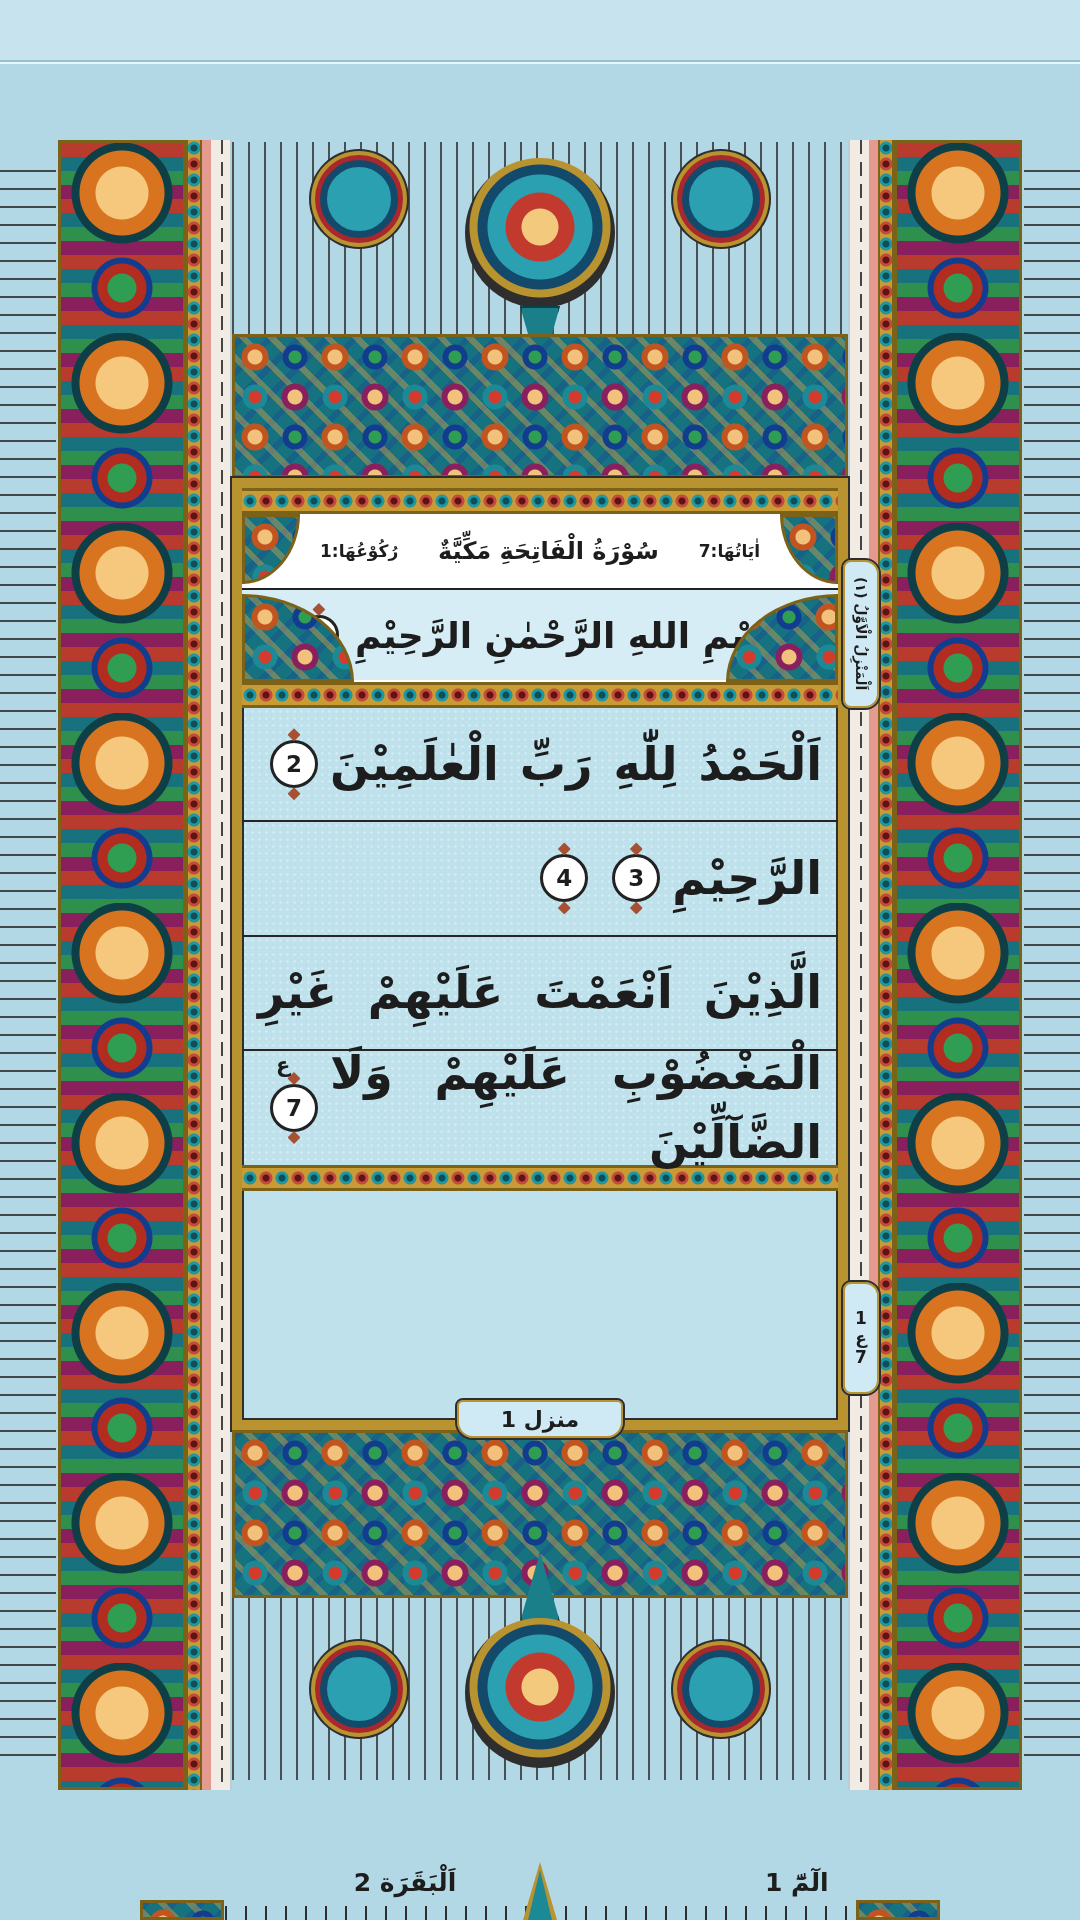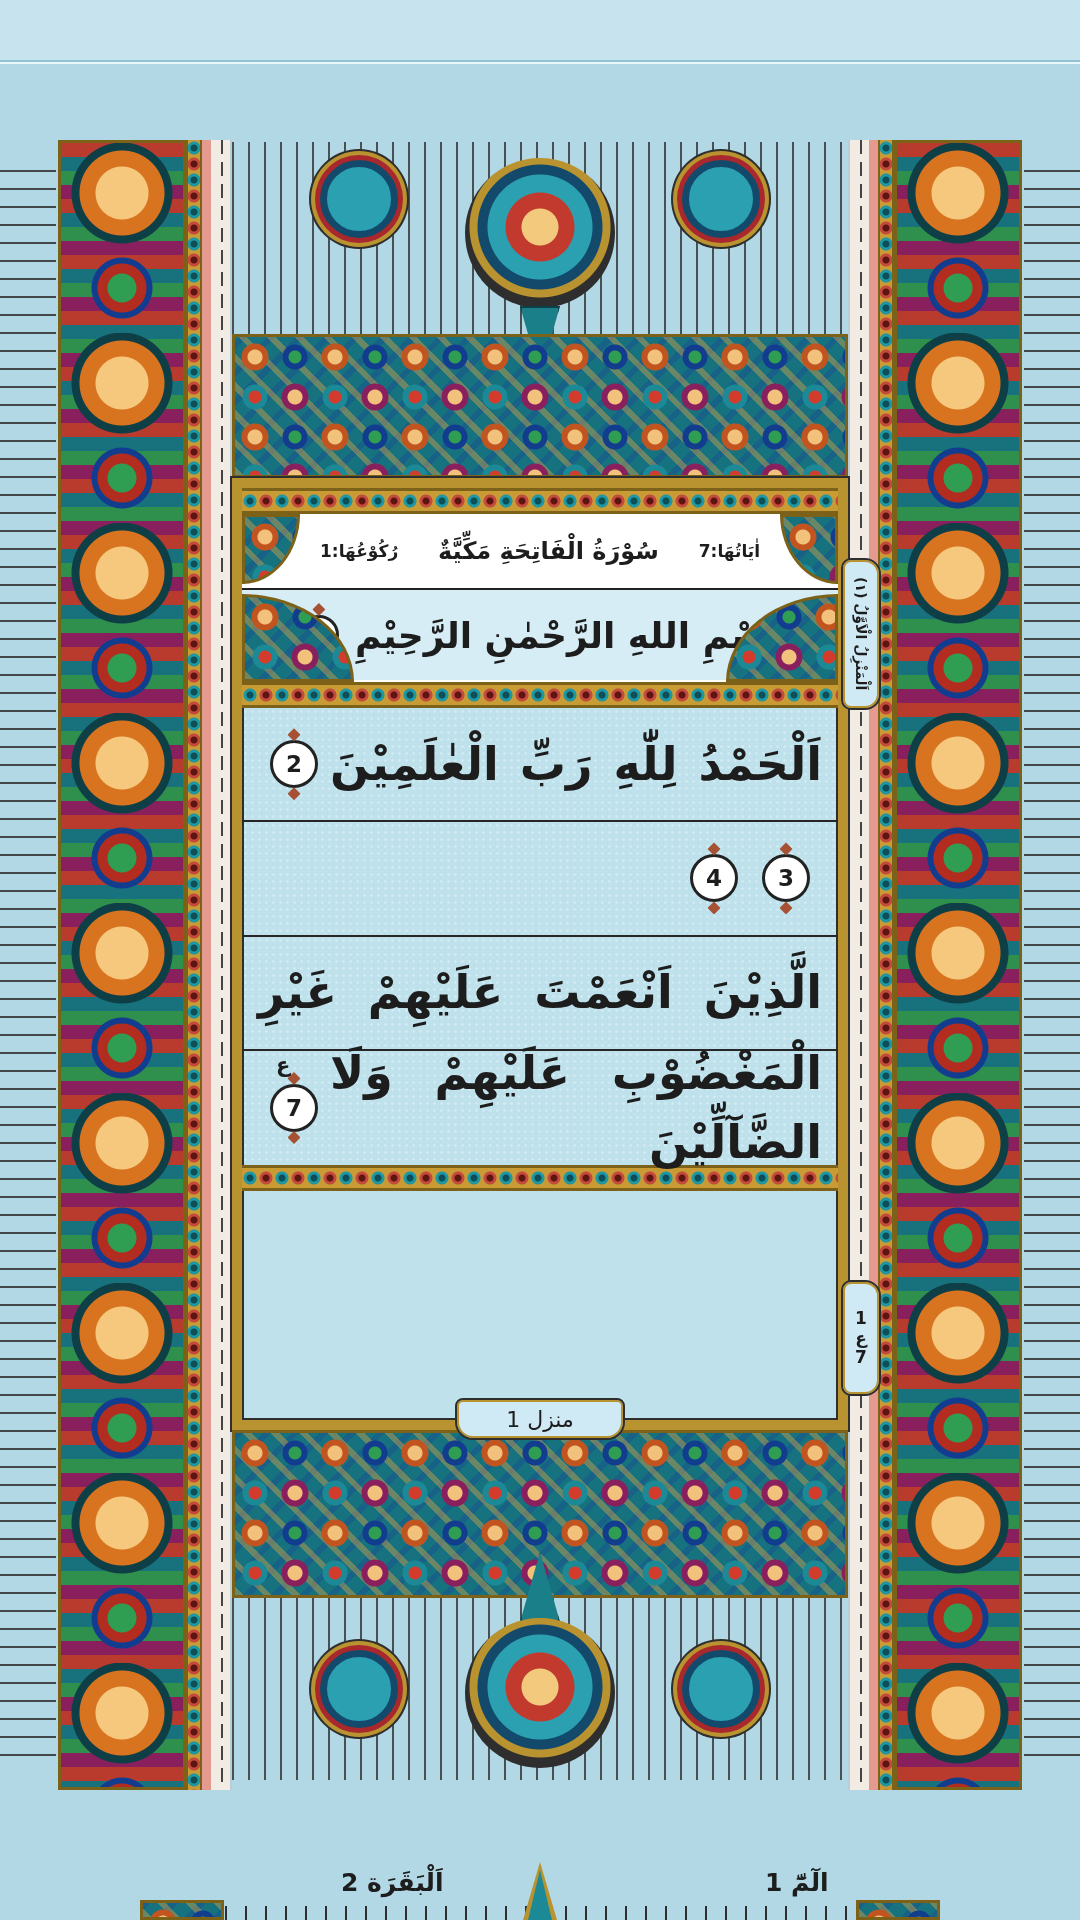--- a/index.html
+++ b/index.html
@@ -83,31 +83,31 @@
         background:#a65133;transform:translateX(-50%);
         clip-path:polygon(50% 0,100% 50%,50% 100%,0 50%);}
   .medallion::before{top:-15px;} .medallion::after{bottom:-15px;}
   .medallion.small{width:40px;height:40px;font-size:19px;margin:0;}
   .ayn-mark{position:absolute;left:34px;top:2px;font-size:21px;font-weight:bold;}
 
   
   .tab{background:#cfeaf4;border:2px solid #2e2e2e;box-shadow:inset 0 0 0 2px #b9932f;}
   .manzil-bottom-tab{position:absolute;left:455px;top:1398px;width:170px;height:42px;
         border-radius:8px 8px 18px 18px;display:flex;align-items:center;justify-content:center;
-        font-size:22px;font-weight:normal;z-index:6;}
+        font-size:22px;font-weight:bold;z-index:6;}
   .manzil-side-tab{position:absolute;left:841px;top:558px;width:40px;height:152px;
         border-radius:10px 16px 16px 10px;display:flex;align-items:center;justify-content:center;
         writing-mode:vertical-rl;font-size:14px;font-weight:bold;white-space:nowrap;z-index:6;}
   .ruku-side-tab{position:absolute;left:841px;top:1280px;width:40px;height:116px;
         border-radius:10px 16px 16px 10px;display:flex;flex-direction:column;align-items:center;
         justify-content:center;gap:1px;font-size:17px;font-weight:bold;z-index:6;line-height:1.1;}
 
   
   .footer-label{position:absolute;top:1868px;font-size:25px;font-weight:bold;white-space:nowrap;}
-  .footer-left{left:341px;width:150px;}
+  .footer-left{left:330px;width:150px;text-align:center;}
   .footer-right{left:765px;width:130px;text-align:left;}
   .ticks{position:absolute;left:205px;top:1906px;width:670px;height:14px;
         background-image:repeating-linear-gradient(to right,#2e2e2e 0 2px,transparent 2px 20px);}
   .spike-gold{position:absolute;left:523px;top:1862px;width:34px;height:58px;background:#b9932f;
         clip-path:polygon(50% 0,100% 100%,0 100%);}
   .spike-teal{position:absolute;left:528px;top:1870px;width:24px;height:50px;background:#1b8a96;
         clip-path:polygon(50% 0,100% 100%,0 100%);}
   .corner-frag{position:absolute;top:1900px;width:84px;height:20px;}
 </style>
 </head>
@@ -165,20 +165,21 @@
     <div class="chain-h"></div>
 
     <div class="rows">
       <div class="vrow" dir="rtl">
         <span class="seg grow">اَلْحَمْدُ لِلّٰهِ رَبِّ الْعٰلَمِيْنَ</span>
         <span class="medallion">
             <span>2</span>
           </span>
       </div>
       <div class="vrow" dir="rtl">
+        <span class="seg">الرَّحِيْمِ</span>
         <span class="medallion">
             <span>3</span>
           </span>
         <span class="medallion">
             <span>4</span>
           </span>
       </div>
       <div class="vrow" dir="rtl">
         <span class="seg grow">الَّذِيْنَ اَنْعَمْتَ عَلَيْهِمْ غَيْرِ</span>
       </div>

